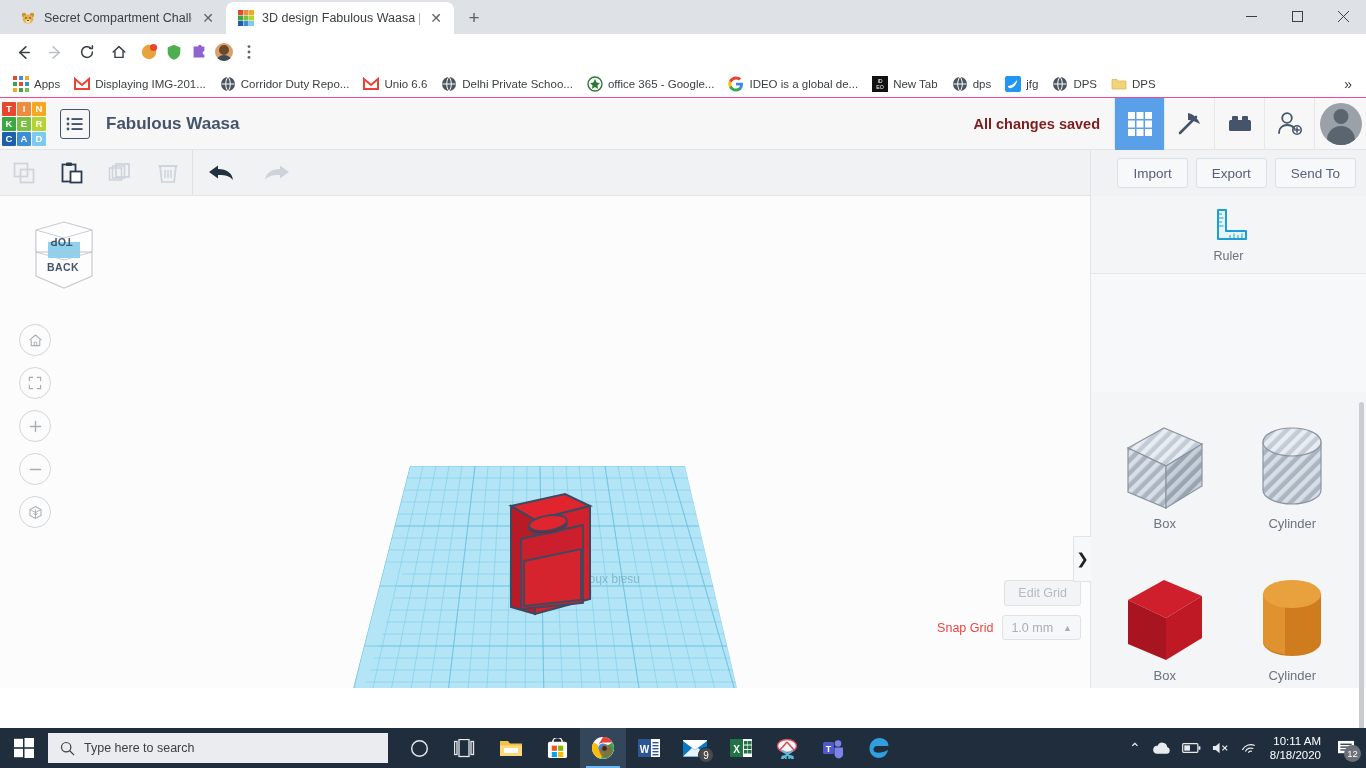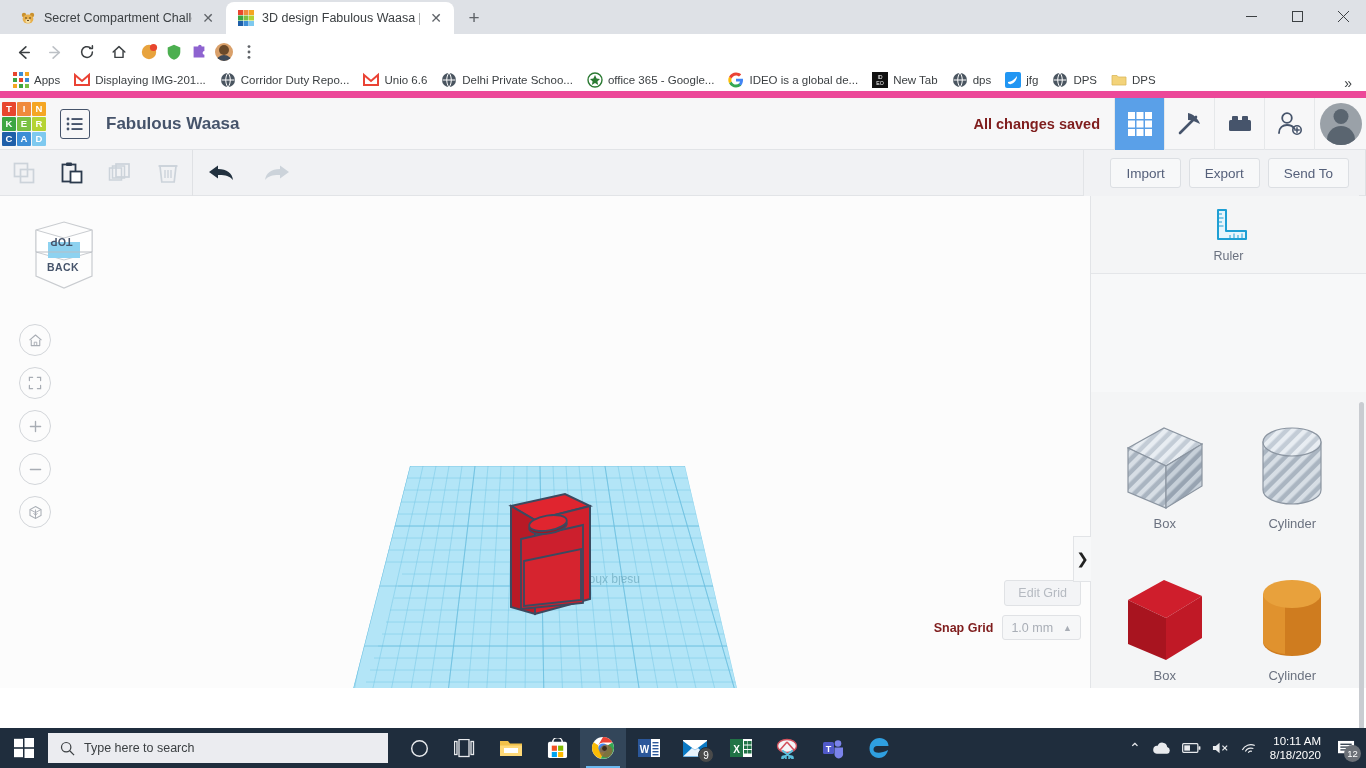--- a/index.html
+++ b/index.html
@@ -67,22 +67,22 @@
     margin: 0 6px; color: #202124; font-size: 12.5px;
   }
   .omni-url { color: #202124; font-size: 13px; letter-spacing: .1px; }
   .omni-right { margin-left: auto; display: flex; align-items: center; }
   .ext-icons { display: flex; align-items: center; gap: 7px; padding-left: 4px; }
   .ext-ic { width: 18px; height: 18px; display:block; }
 
   
   .bookmarks {
     position: absolute; top: 70px; left: 0; right: 0; height: 28px;
-    background: #ffffff; display: flex; align-items: flex-end;
-    padding: 0 6px; gap: 0px; border-bottom: 7px solid #ec4899;
+    background: #ffffff; display: flex; align-items: center;
+    padding: 0 6px; gap: 0px; border-bottom: 1px solid #ec4899;
     font-size: 11.5px; color: #3c4043; overflow: hidden;
   }
   .bm {
     display: flex; align-items: center; gap: 5px; padding: 3px 7px;
     border-radius: 4px; white-space: nowrap; flex: none;
   }
   .bm-ic { width: 16px; height: 16px; flex: none; display:block; }
   .bm-label { font-size: 11.5px; color: #3c4043; }
   .bm-overflow { margin-left: auto; padding: 0 8px; color: #3c4043; font-size: 14px; }
 
@@ -142,21 +142,21 @@
     background: #f1f2f4; border-bottom: 1px solid #e2e4e7;
     display: flex; align-items: center;
   }
   .tb-btn {
     width: 48px; height: 46px; display: flex; align-items: center;
     justify-content: center;
   }
   .tb-sep { width: 1px; height: 46px; background: #dfe1e4; }
   .tb-right { margin-left: auto; display: flex; align-items: center; height: 46px; }
   .tc-actions {
-    position: absolute; right: 7px; top: 52px; width: 276px; height: 46px;
+    position: absolute; right: 0; top: 52px; width: 276px; height: 46px;
     background: #f1f2f4; display: flex; align-items: center;
     justify-content: flex-end; gap: 8px; padding-right: 10px;
     border-left: 1px solid #e2e4e7;
   }
   .act-btn {
     height: 30px; padding: 0 15px; border: 1px solid #dcdfe3;
     background: #f7f8f9; border-radius: 3px; color: #55607a;
     font-size: 13.5px; display: flex; align-items: center;
   }
 
@@ -181,21 +181,21 @@
 
   .editgrid-btn {
     position: absolute; right: 9px; bottom: 82px; height: 26px; padding: 0 13px;
     border: 1px solid #e0e2e5; background: #f3f4f6; border-radius: 3px;
     color: #b5bac1; font-size: 12.5px; display: flex; align-items: center;
   }
   .snaprow {
     position: absolute; right: 9px; bottom: 48px; display: flex;
     align-items: center; gap: 9px;
   }
-  .snap-label { font-size: 12.5px; color: #7f1d1d; font-weight: bold; }
+  .snap-label { font-size: 12.5px; color: #ef4444; }
   .snap-select {
     height: 25px; padding: 0 8px; border: 1px solid #e0e2e5; background: #f6f7f8;
     border-radius: 3px; color: #a9aeb6; font-size: 12.5px;
     display: flex; align-items: center; gap: 10px;
   }
 
   
   .panel {
     position: absolute; top: 98px; right: 0; bottom: 0; width: 276px;
     background: #f7f8f9; border-left: 1px solid #e2e4e7;

